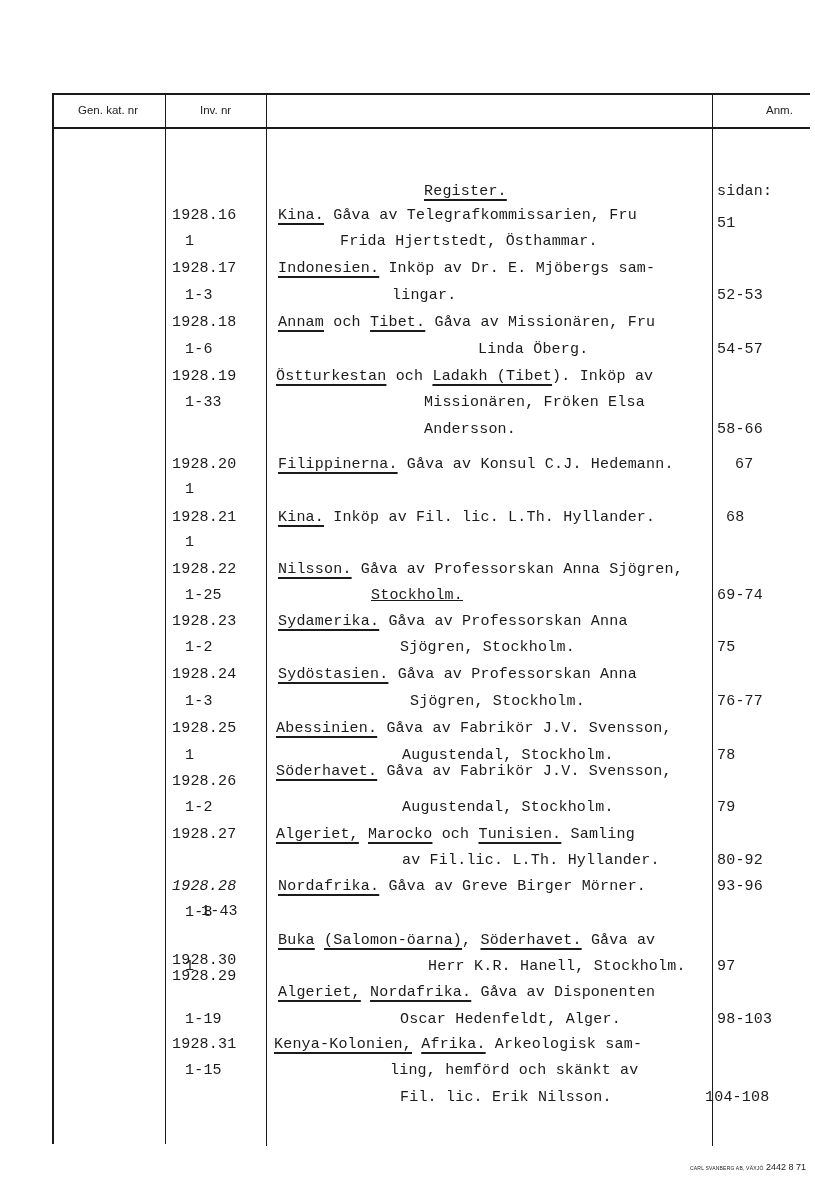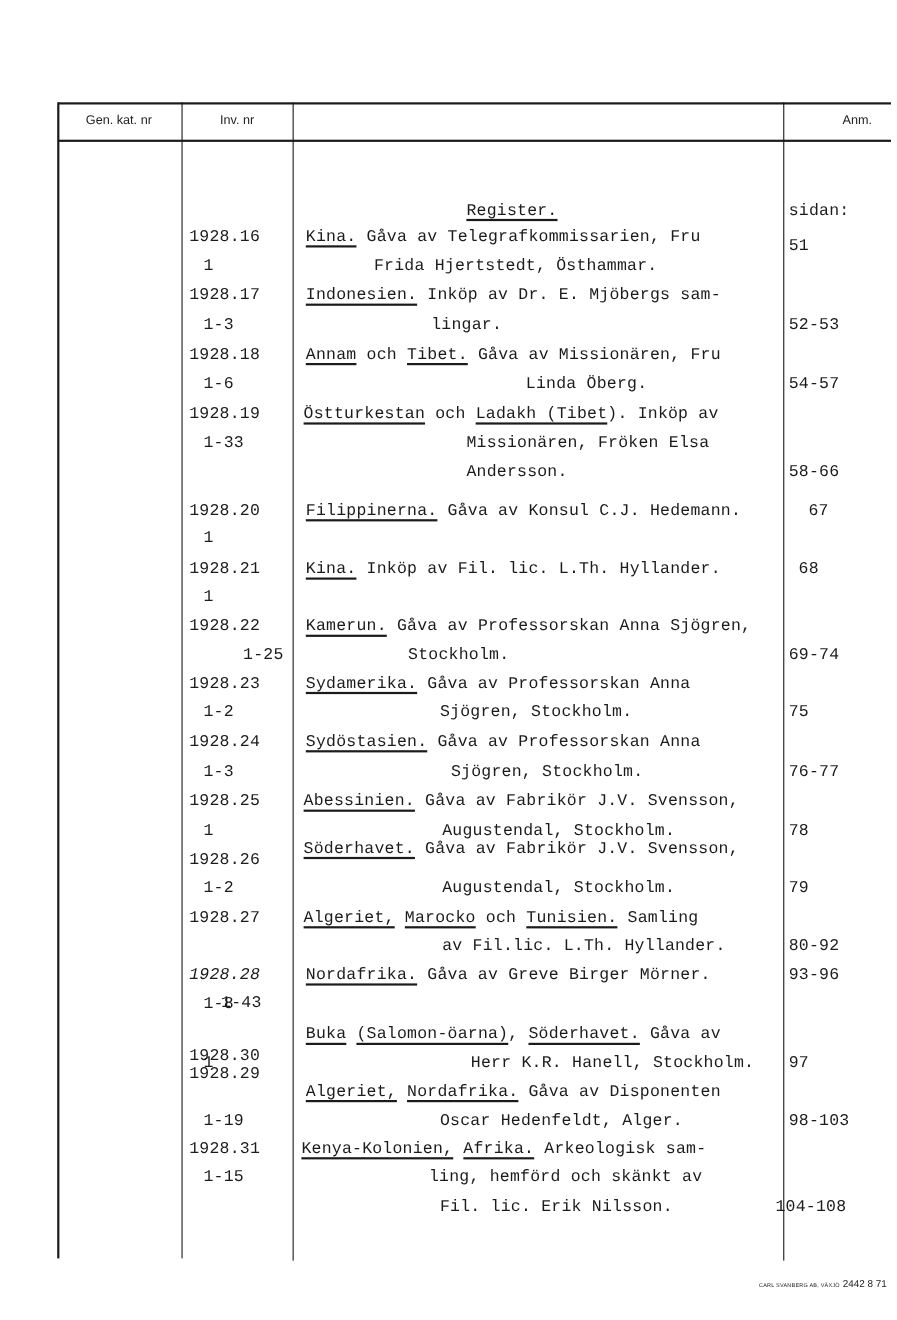--- a/index.html
+++ b/index.html
@@ -76,23 +76,23 @@
 
 <div>
   <div class="t inv" style="top:509px;text-align:center;">1928.21</div>
   <div class="t invsub" style="top:534px;">1</div>
   <div class="t" style="left:278px; top:509px;"><span class="u">Kina.</span> <span>Inköp av Fil. lic. L.Th. Hyllander.</span></div>
   <div class="t" style="left:726px; top:509px;">68</div>
 </div>
 
 <div>
   <div class="t inv" style="top:561px;">1928.22</div>
-  <div class="t invsub" style="top:587px;margin-left:36px;">1-25</div>
-  <div class="t" style="left:278px; top:561px;"><span class="u">Kamerun.</span> <span>Gåva av Professorskan Anna Sjögren,</span></div>
-  <div class="t" style="left:371px; top:587px;">Stockholm.</div>
+  <div class="t invsub" style="top:587px;">1-25</div>
+  <div class="t" style="left:278px; top:561px;"><span class="u">Nilsson.</span> <span>Gåva av Professorskan Anna Sjögren,</span></div>
+  <div class="t" style="left:371px; top:587px;text-decoration:underline;">Stockholm.</div>
   <div class="t page" style="top:587px;">69-74</div>
 </div>
 
 <div>
   <div class="t inv" style="top:613px;">1928.23</div>
   <div class="t invsub" style="top:639px;">1-2</div>
   <div class="t" style="left:278px; top:613px;"><span class="u">Sydamerika.</span> <span>Gåva av Professorskan Anna</span></div>
   <div class="t" style="left:400px; top:639px;">Sjögren, Stockholm.</div>
   <div class="t page" style="top:639px;">75</div>
 </div>

